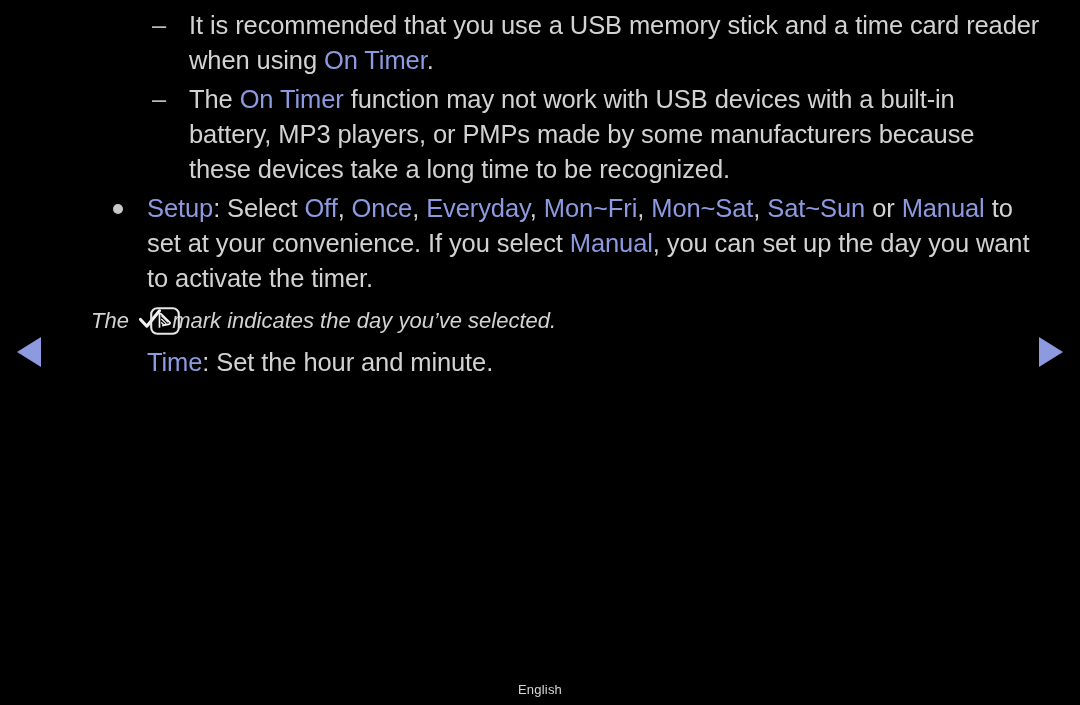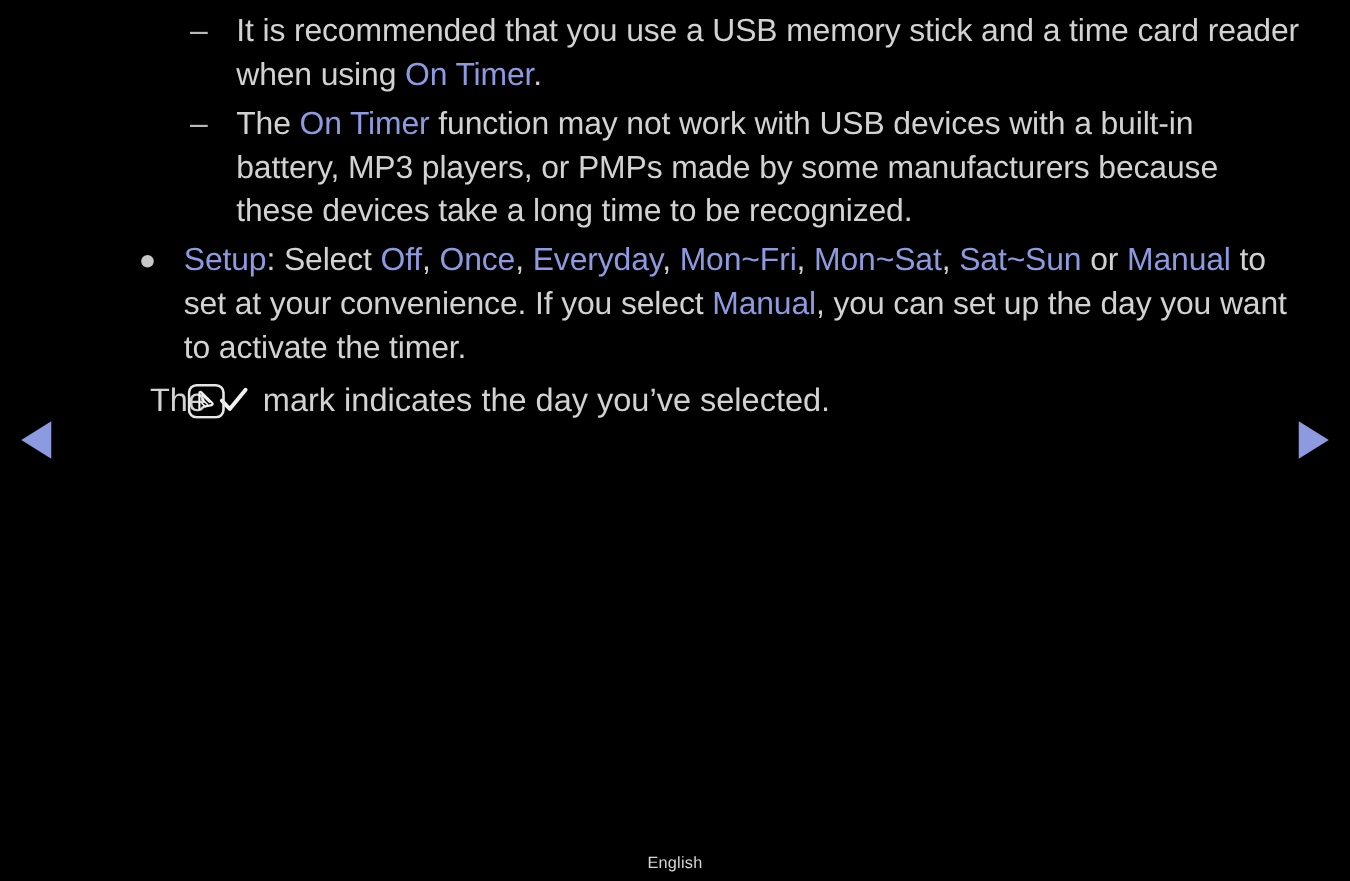--- a/index.html
+++ b/index.html
@@ -91,24 +91,25 @@
   }
 
   .plain-block {
     padding-left: 147px;
     padding-right: 43px;
   }
 
   
   .note-row {
     position: relative;
-    padding-left: 120px;
+    padding-left: 91px;
     padding-right: 40px;
-    font-size: 26px;
+    font-size: 22px;
     line-height: 35px;
+    font-style: italic;
   }
   .note-icon {
     position: absolute;
     left: 150px;
     top: 4px;
     width: 30px;
     height: 28px;
   }
 
   .hl {
@@ -177,17 +178,20 @@
       </span>
       <span>The</span>
       <span class="check">
         <svg width="24" height="22" viewBox="0 0 24 22" xmlns="http://www.w3.org/2000/svg">
           <path d="M2.5 11.5 L8.8 18.2 L21.5 2.8" fill="none" stroke="#f2f2f2" stroke-width="3.1" stroke-linecap="round" stroke-linejoin="round"></path>
         </svg>
       </span>
       <span>mark indicates the day you’ve selected.</span>
     </div>
 
+    <div class="para plain-block" style="margin-top:5px;">
+      <span class="rich"><span class="hl">Time</span><span>: Set the hour and minute.</span></span>
+    </div>
 
   </div>
 
   <div class="footer">English</div>
 </div>
 
 </body></html>

